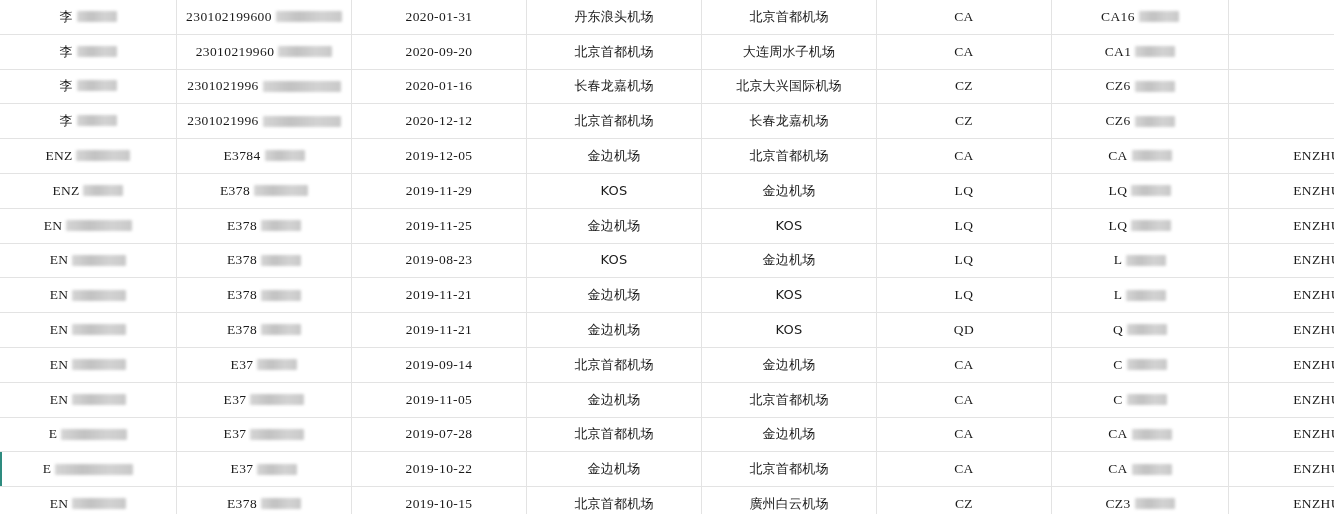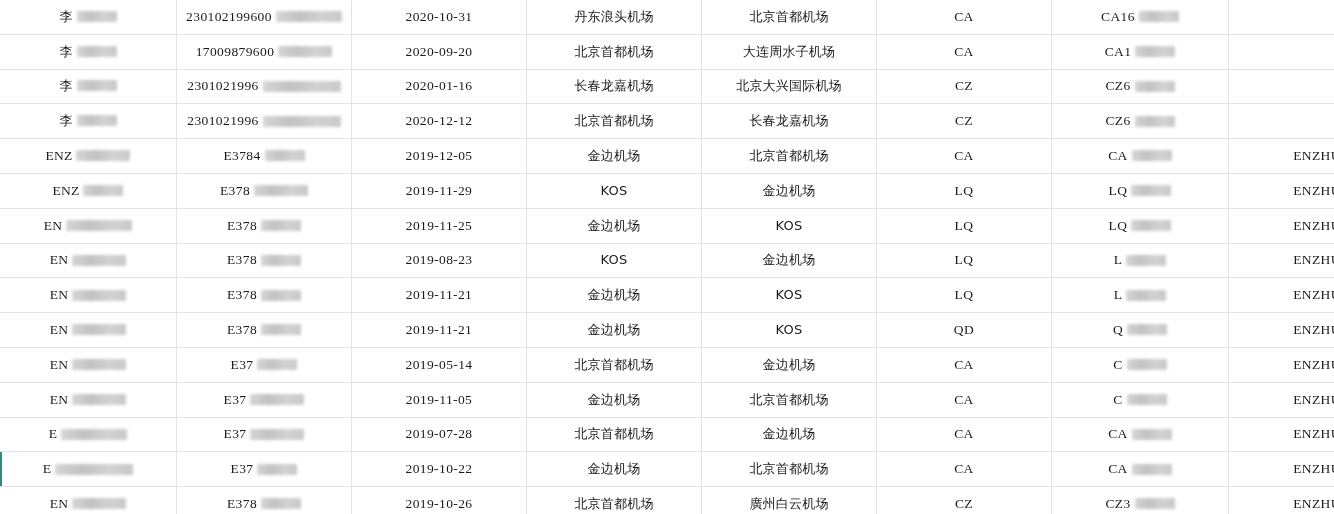--- a/index.html
+++ b/index.html
@@ -81,21 +81,21 @@
       <tr>
         <td class="col-name sep"><span class="cell">
             <span class="txt cjk">李</span>
             <span class="redact m"></span>
           </span></td>
         <td class="col-id sep"><span class="cell">
             <span class="txt mono">230102199600</span>
             <span class="redact xl"></span>
           </span></td>
         <td class="col-date sep"><span class="cell">
-            <span class="txt mono">2020-10-31</span>
+            <span class="txt mono">2020-01-31</span>
           </span></td>
         <td class="col-dep sep"><span class="cell">
             <span class="txt cjk">丹东浪头机场</span>
           </span></td>
         <td class="col-arr sep"><span class="cell">
             <span class="txt cjk">北京首都机场</span>
           </span></td>
         <td class="col-airline sep"><span class="cell">
             <span class="txt mono">CA</span>
           </span></td>
@@ -104,21 +104,21 @@
             <span class="redact m"></span>
           </span></td>
         <td class="col-tag"><span class="cell mono"></span></td>
       </tr>
       <tr>
         <td class="col-name sep"><span class="cell">
             <span class="txt cjk">李</span>
             <span class="redact m"></span>
           </span></td>
         <td class="col-id sep"><span class="cell">
-            <span class="txt mono">17009879600</span>
+            <span class="txt mono">23010219960</span>
             <span class="redact l"></span>
           </span></td>
         <td class="col-date sep"><span class="cell">
             <span class="txt mono">2020-09-20</span>
           </span></td>
         <td class="col-dep sep"><span class="cell">
             <span class="txt cjk">北京首都机场</span>
           </span></td>
         <td class="col-arr sep"><span class="cell">
             <span class="txt cjk">大连周水子机场</span>
@@ -351,21 +351,21 @@
       <tr>
         <td class="col-name sep"><span class="cell">
             <span class="txt">EN</span>
             <span class="redact l"></span>
           </span></td>
         <td class="col-id sep"><span class="cell">
             <span class="txt mono">E37</span>
             <span class="redact m"></span>
           </span></td>
         <td class="col-date sep"><span class="cell">
-            <span class="txt mono">2019-05-14</span>
+            <span class="txt mono">2019-09-14</span>
           </span></td>
         <td class="col-dep sep"><span class="cell">
             <span class="txt cjk">北京首都机场</span>
           </span></td>
         <td class="col-arr sep"><span class="cell">
             <span class="txt cjk">金边机场</span>
           </span></td>
         <td class="col-airline sep"><span class="cell">
             <span class="txt mono">CA</span>
           </span></td>
@@ -459,21 +459,21 @@
       <tr>
         <td class="col-name sep"><span class="cell">
             <span class="txt">EN</span>
             <span class="redact l"></span>
           </span></td>
         <td class="col-id sep"><span class="cell">
             <span class="txt mono">E378</span>
             <span class="redact m"></span>
           </span></td>
         <td class="col-date sep"><span class="cell">
-            <span class="txt mono">2019-10-26</span>
+            <span class="txt mono">2019-10-15</span>
           </span></td>
         <td class="col-dep sep"><span class="cell">
             <span class="txt cjk">北京首都机场</span>
           </span></td>
         <td class="col-arr sep"><span class="cell">
             <span class="txt cjk">廣州白云机场</span>
           </span></td>
         <td class="col-airline sep"><span class="cell">
             <span class="txt mono">CZ</span>
           </span></td>

